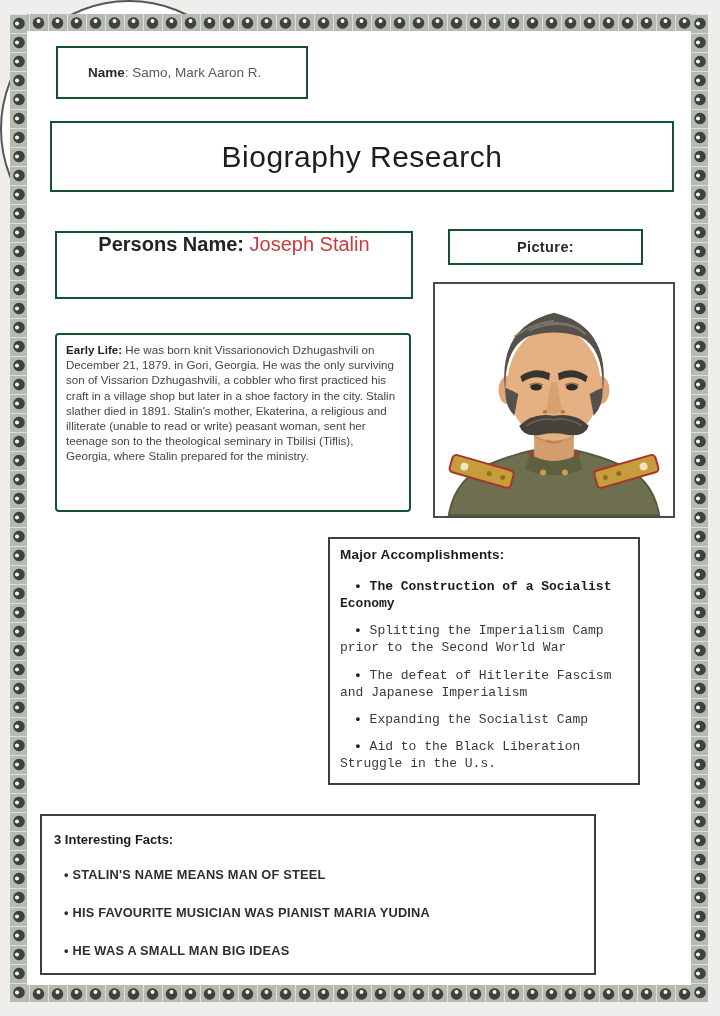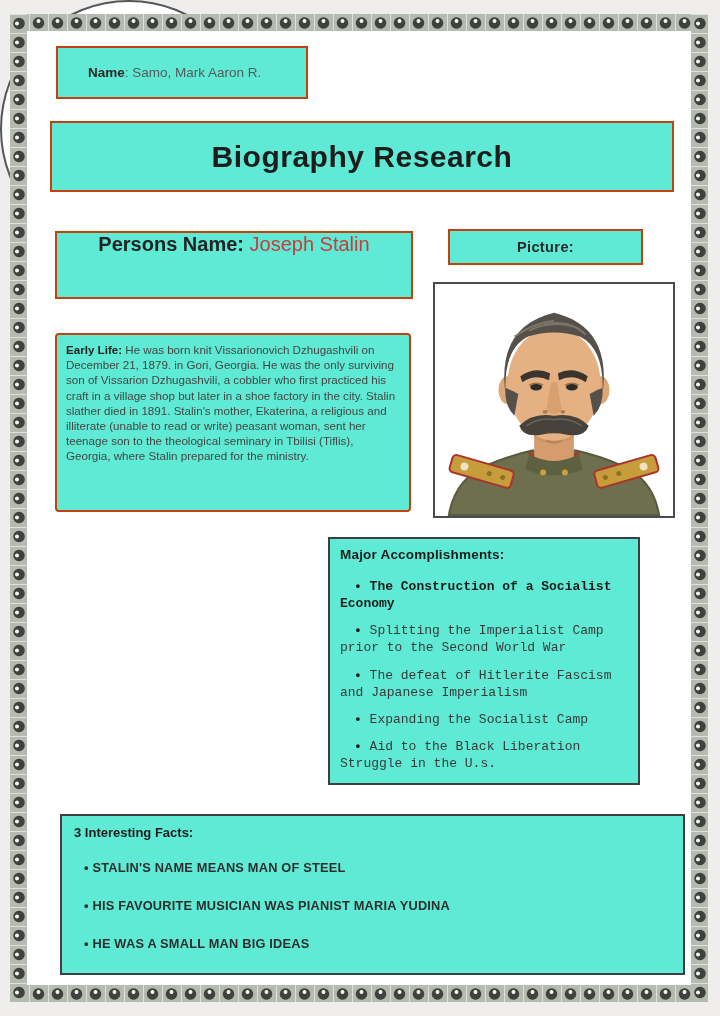--- a/index.html
+++ b/index.html
@@ -29,28 +29,28 @@
       radial-gradient(circle at 7px 9.5px, #f2f2ee 1.6px, transparent 2.3px),
       radial-gradient(circle at 9px 9.5px, #3d423c 5.2px, transparent 6.2px),
       linear-gradient(180deg, rgba(255,255,255,0.55) 0 1px, transparent 1px);
     background-size:17px 19px;
   }
   .strip-top    { left:10px; top:14px;  width:698px; }
   .strip-bottom { left:10px; top:985px; width:698px; }
   .strip-left   { left:10px;  top:14px; height:988px; }
   .strip-right  { left:691px; top:14px; height:988px; }
 
-  .box { position:absolute; border:2px solid #c2410c; background:#5eead4; }
+  .box { position:absolute; border:2px solid #14532d; background:#ffffff; }
 
   .name-box { left:56px; top:46px; width:252px; height:53px; display:flex; align-items:center; padding-left:30px; font-size:13.5px; }
   .name-box .lbl { font-weight:bold; color:#2a2a2a; }
   .name-box .val { color:#595a5c; }
 
   .title-box { left:50px; top:121px; width:624px; height:71px; display:flex; align-items:center; justify-content:center; }
-  .title-box .title { font-size:30px; font-weight:bold; color:#1d1d1d; letter-spacing:0.5px; }
+  .title-box .title { font-size:30px; font-weight:normal; color:#1d1d1d; letter-spacing:0.5px; }
 
   .persons-box { left:55px; top:231px; width:358px; height:68px; display:flex; align-items:flex-start; justify-content:center; font-size:20px; }
   .persons-box .lbl { font-weight:bold; color:#232323; }
   .persons-box .sep { font-weight:bold; color:#232323; white-space:pre; }
   .persons-box .val { color:#c93c3a; }
 
   .picture-label-box { left:448px; top:229px; width:195px; height:36px; display:flex; align-items:center; justify-content:center; }
   .picture-label-box .lbl { font-size:14.5px; font-weight:bold; color:#2a2a2a; letter-spacing:0.4px;text-align:right; }
 
   .portrait-frame { left:433px; top:282px; width:242px; height:236px; border:2px solid #4a4b4d; background:#fff; }
@@ -63,21 +63,21 @@
     display:flex; align-items:center; justify-content:center; text-align:center; padding:26px 30px; font-size:13.6px; line-height:1.5; color:#3f3f3f; }
   .family-circle .lbl { font-weight:bold; color:#1f1f1f; }
 
   .accomp-box { left:328px; top:537px; width:312px; height:248px; border-color:#3e3f41; padding:8px 10px; font-size:13px; color:#3a3a3a; }
   .accomp-box .lbl { font-size:13.5px; font-weight:bold; color:#1c1c1c; letter-spacing:0.2px; }
   .accomp-list { margin-top:16px; }
   .acc-item { text-indent:14px; line-height:1.32; margin-bottom:10px;font-family:Liberation Mono, monospace; }
   .acc-item::before { content:"• "; font-weight:bold; color:#1c1c1c; }
   .acc-item.bold { font-weight:bold; color:#1c1c1c; }
 
-  .facts-box { left:60px; top:814px; width:625px; height:161px; border-color:#3e3f41; padding:9px 12px; }
+  .facts-box { left:40px; top:814px; width:556px; height:161px; border-color:#3e3f41; padding:16px 12px; }
   .facts-box .lbl { font-size:13px; font-weight:bold; color:#1c1c1c; }
   .facts-list { margin-top:20px; }
   .fact-item { font-size:12.8px; font-weight:bold; color:#2e2e2e; margin-bottom:23px; padding-left:10px; letter-spacing:0.2px; }
   .fact-item::before { content:"• "; }
 </style>
 </head>
 <body>
 
 <div class="page">
 
@@ -168,21 +168,21 @@
   <div class="family-circle">
     <div>
       <span class="lbl">Family Life:</span><span> His first wife, a Georgian girl named Ekaterina Svanidze. His Second wife, Nadezhda Alleluyeva,.. The only child from his first marriage, Jacob, fell into German hands during World War II</span>
     </div>
   </div>
 
   <div class="box accomp-box">
     <div class="lbl">Major Accomplishments:</div>
     <div class="accomp-list">
       <div class="acc-item bold">The Construction of a Socialist Economy</div>
-      <div class="acc-item">Splitting the Imperialist Camp prior to the Second World War</div>
+      <div class="acc-item">Splitting the Imperialism Camp prior to the Second World War</div>
       <div class="acc-item">The defeat of Hitlerite Fascism and Japanese Imperialism</div>
       <div class="acc-item">Expanding the Socialist Camp</div>
       <div class="acc-item">Aid to the Black Liberation Struggle in the U.s.</div>
     </div>
   </div>
 
   <div class="box facts-box">
     <div class="lbl">3 Interesting Facts:</div>
     <div class="facts-list">
       <div class="fact-item">STALIN'S NAME MEANS MAN OF STEEL</div>

